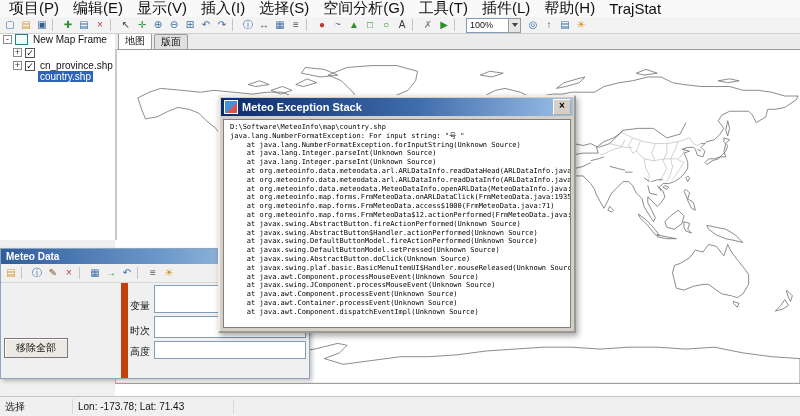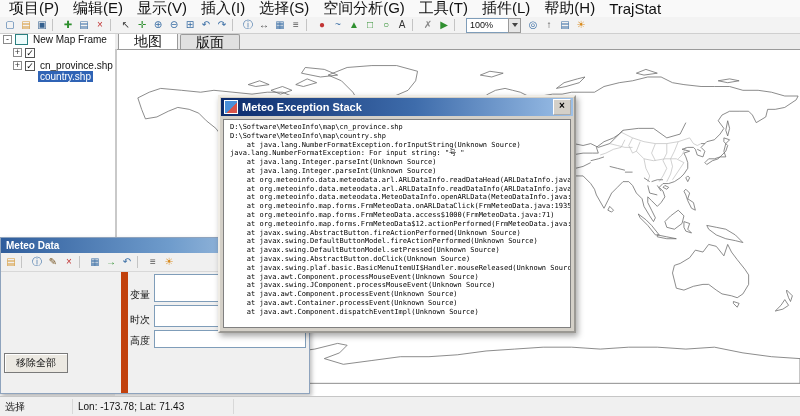--- a/index.html
+++ b/index.html
@@ -24,29 +24,29 @@
   .tree-row{display:flex;align-items:center;height:13px;padding-left:3px;font-size:10px;white-space:nowrap;}
   .tree-row.layer{padding-left:13px;}
   .expander{width:9px;height:9px;border:1px solid #8a8a8a;background:#fff;font-size:9px;line-height:7px;text-align:center;margin-right:3px;color:#333;box-sizing:border-box;flex:none;}
   .checkbox{width:10px;height:10px;border:1px solid #555;background:#fff;font-size:9px;line-height:9px;text-align:center;margin-right:3px;color:#111;font-weight:bold;box-sizing:border-box;flex:none;}
   .mapframe-icon{width:11px;height:9px;border:1px solid #2a8080;background:#eefcfc;margin-right:3px;flex:none;}
   .node-label{padding:0 2px;}
   .layer.selected .node-label{background:#2f63b5;color:#fff;margin-top:48px;}
 
   
   .tabs{position:absolute;left:115px;top:33px;right:0;height:16px;background:#ececec;display:flex;align-items:flex-end;padding-left:3px;z-index:2;}
-  .tab{height:14px;line-height:14px;padding:0 15px;font-size:14px;border:1px solid #9a9a9a;border-bottom:none;background:#e0e0e0;margin-right:2px;border-radius:2px 2px 0 0;}
+  .tab{height:14px;line-height:14px;padding:0 6px;font-size:10px;border:1px solid #9a9a9a;border-bottom:none;background:#e0e0e0;margin-right:2px;border-radius:2px 2px 0 0;}
   .tab.active{background:#fff;height:16px;line-height:16px;}
   .map-canvas{position:absolute;left:115px;top:49px;right:0;bottom:19px;background:#fff;border-top:1px solid #9a9a9a;z-index:1;}
   .map-canvas svg{width:100%;height:100%;display:block;}
   .country{fill:none;stroke:#6f6f6f;stroke-width:0.8;vector-effect:non-scaling-stroke;}
   .province{fill:none;stroke:#bdbdbd;stroke-width:0.7;vector-effect:non-scaling-stroke;}
 
   
-  .meteo{position:absolute;left:0;top:237px;width:310px;height:157px;background:#f0f0f0;border:1px solid #8ea3bd;box-sizing:border-box;z-index:5;box-shadow:2px 2px 4px rgba(0,0,0,.25);}
+  .meteo{position:absolute;left:0;top:248px;width:310px;height:131px;background:#f0f0f0;border:1px solid #8ea3bd;box-sizing:border-box;z-index:5;box-shadow:2px 2px 4px rgba(0,0,0,.25);}
   .meteo-title{height:15px;background:linear-gradient(90deg,#2f5d9c,#6f9ccc 55%,#c2d6ec);color:#fff;font-size:10px;font-weight:bold;line-height:15px;padding-left:5px;}
   .meteo-toolbar{height:18px;display:flex;align-items:center;border-bottom:1px solid #d8d8d8;padding-left:2px;background:#f0f0f0;}
   .meteo-left{position:absolute;left:0;top:34px;bottom:0;width:120px;border-right:7px solid #c2410c;}
   .btn-classic{position:absolute;left:3px;bottom:20px;width:62px;height:18px;background:#ece9e2;border:1px solid #7a7a7a;box-shadow:inset 1px 1px 0 #fff;font-size:10px;text-align:center;line-height:17px;}
   .meteo-form{position:absolute;left:121px;top:36px;right:3px;bottom:0;}
   .frow{display:flex;margin-bottom:3px;align-items:flex-end;}
   .flabel{width:28px;text-align:right;font-size:10px;padding-top:2px;margin-right:4px;flex:none;}
   .listbox{flex:1;background:#fff;border:1px solid #7f9db9;}
   .lb-var{height:26px;} .lb-time{height:20px;} .lb-level{height:16px;}
   .combo{flex:1;display:flex;height:16px;}
@@ -275,33 +275,33 @@
   </div>
 </div>
 
 <div class="dialog">
   <div class="dialog-title">
     <span class="dlg-icon"></span>
     <span class="dlg-title-text">Meteo Exception Stack</span>
     <span class="dlg-close">×</span>
   </div>
   <div class="dialog-body">
-    <div class="stack-line">D:\Software\MeteoInfo\map\cn_province.shp</div>
       <div class="stack-line">D:\Software\MeteoInfo\map\country.shp</div>
+      <div class="stack-line">java.lang.NumberFormatException: For input string: "号 "</div>
       <div class="stack-line">    at java.lang.NumberFormatException.forInputString(Unknown Source)</div>
-      <div class="stack-line">java.lang.NumberFormatException: For input string: "号 "</div>
       <div class="stack-line">    at java.lang.Integer.parseInt(Unknown Source)</div>
       <div class="stack-line">    at java.lang.Integer.parseInt(Unknown Source)</div>
       <div class="stack-line">    at org.meteoinfo.data.meteodata.arl.ARLDataInfo.readDataHead(ARLDataInfo.java:586)</div>
       <div class="stack-line">    at org.meteoinfo.data.meteodata.arl.ARLDataInfo.readDataInfo(ARLDataInfo.java:431)</div>
       <div class="stack-line">    at org.meteoinfo.data.meteodata.MeteoDataInfo.openARLData(MeteoDataInfo.java:533)</div>
       <div class="stack-line">    at org.meteoinfo.map.forms.FrmMeteoData.onARLDataClick(FrmMeteoData.java:1935)</div>
       <div class="stack-line">    at org.meteoinfo.map.forms.FrmMeteoData.access$1000(FrmMeteoData.java:71)</div>
       <div class="stack-line">    at org.meteoinfo.map.forms.FrmMeteoData$12.actionPerformed(FrmMeteoData.java:436)</div>
       <div class="stack-line">    at javax.swing.AbstractButton.fireActionPerformed(Unknown Source)</div>
+      <div class="stack-line">    at javax.swing.AbstractButton$Handler.actionPerformed(Unknown Source)</div>
       <div class="stack-line">    at javax.swing.DefaultButtonModel.fireActionPerformed(Unknown Source)</div>
       <div class="stack-line">    at javax.swing.DefaultButtonModel.setPressed(Unknown Source)</div>
       <div class="stack-line">    at javax.swing.AbstractButton.doClick(Unknown Source)</div>
       <div class="stack-line">    at javax.swing.plaf.basic.BasicMenuItemUI$Handler.mouseReleased(Unknown Source)</div>
       <div class="stack-line">    at java.awt.Component.processMouseEvent(Unknown Source)</div>
       <div class="stack-line">    at javax.swing.JComponent.processMouseEvent(Unknown Source)</div>
       <div class="stack-line">    at java.awt.Component.processEvent(Unknown Source)</div>
       <div class="stack-line">    at java.awt.Container.processEvent(Unknown Source)</div>
       <div class="stack-line">    at java.awt.Component.dispatchEventImpl(Unknown Source)</div>
   </div>

